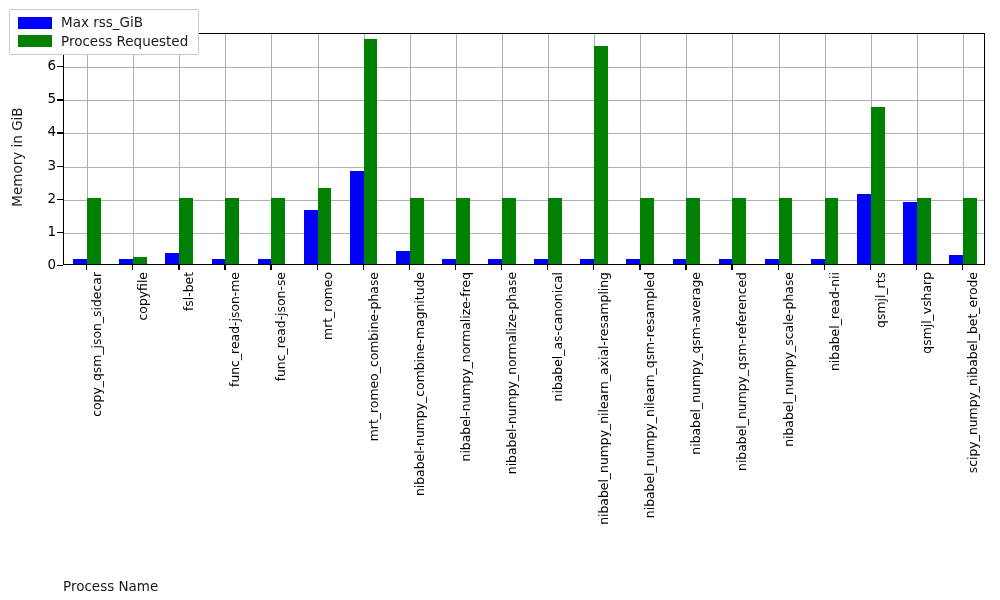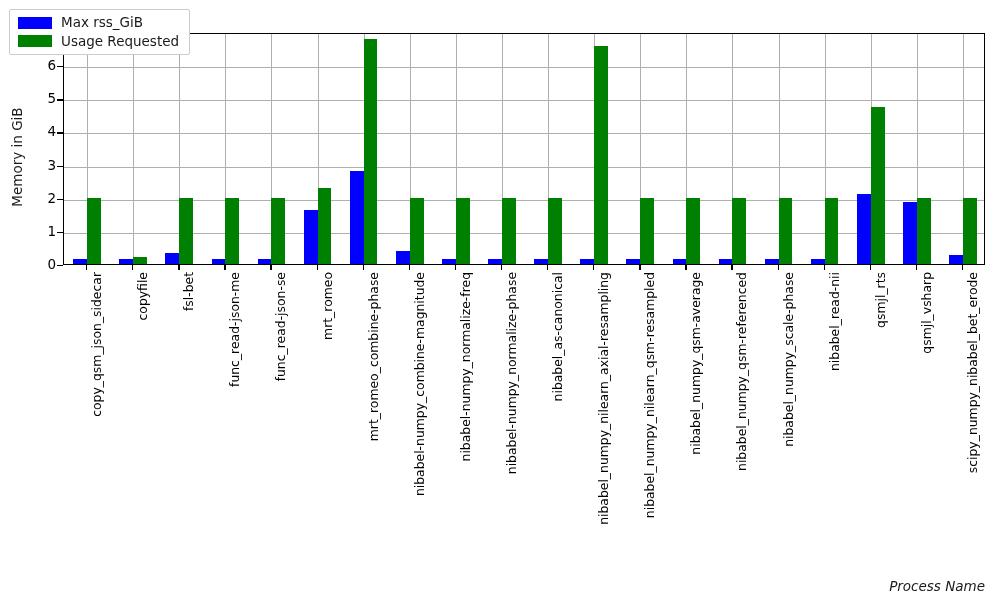--- a/index.html
+++ b/index.html
@@ -128,24 +128,23 @@
     white-space: nowrap;
     transform-origin: left top;
     transform: rotate(-90deg) translateX(-100%);
     line-height: 1;
   }
   #xlabel {
     position: absolute;
     left: 63px;
     top: 578px;
     width: 922px;
-    text-align: right;
+    text-align: left;
     font-size: 13.5px;
     color: #1a1a1a;
-    font-style: italic;
   }
   
   .bar {
     position: absolute;
     bottom: 0;
   }
   
   #legend {
     position: absolute;
     left: 9px;
@@ -325,17 +324,17 @@
     </div>
   <div id="xlabel">Process Name</div>
 
   <div id="legend">
       <div class="legend-row">
         <span class="legend-swatch" style="background: rgb(0, 0, 255);"></span>
         <span class="legend-text">Max rss_GiB</span>
       </div>
       <div class="legend-row">
         <span class="legend-swatch" style="background: rgb(0, 128, 0);"></span>
-        <span class="legend-text">Usage Requested</span>
+        <span class="legend-text">Process Requested</span>
       </div>
     </div>
 
 </div>
 
 </body></html>

